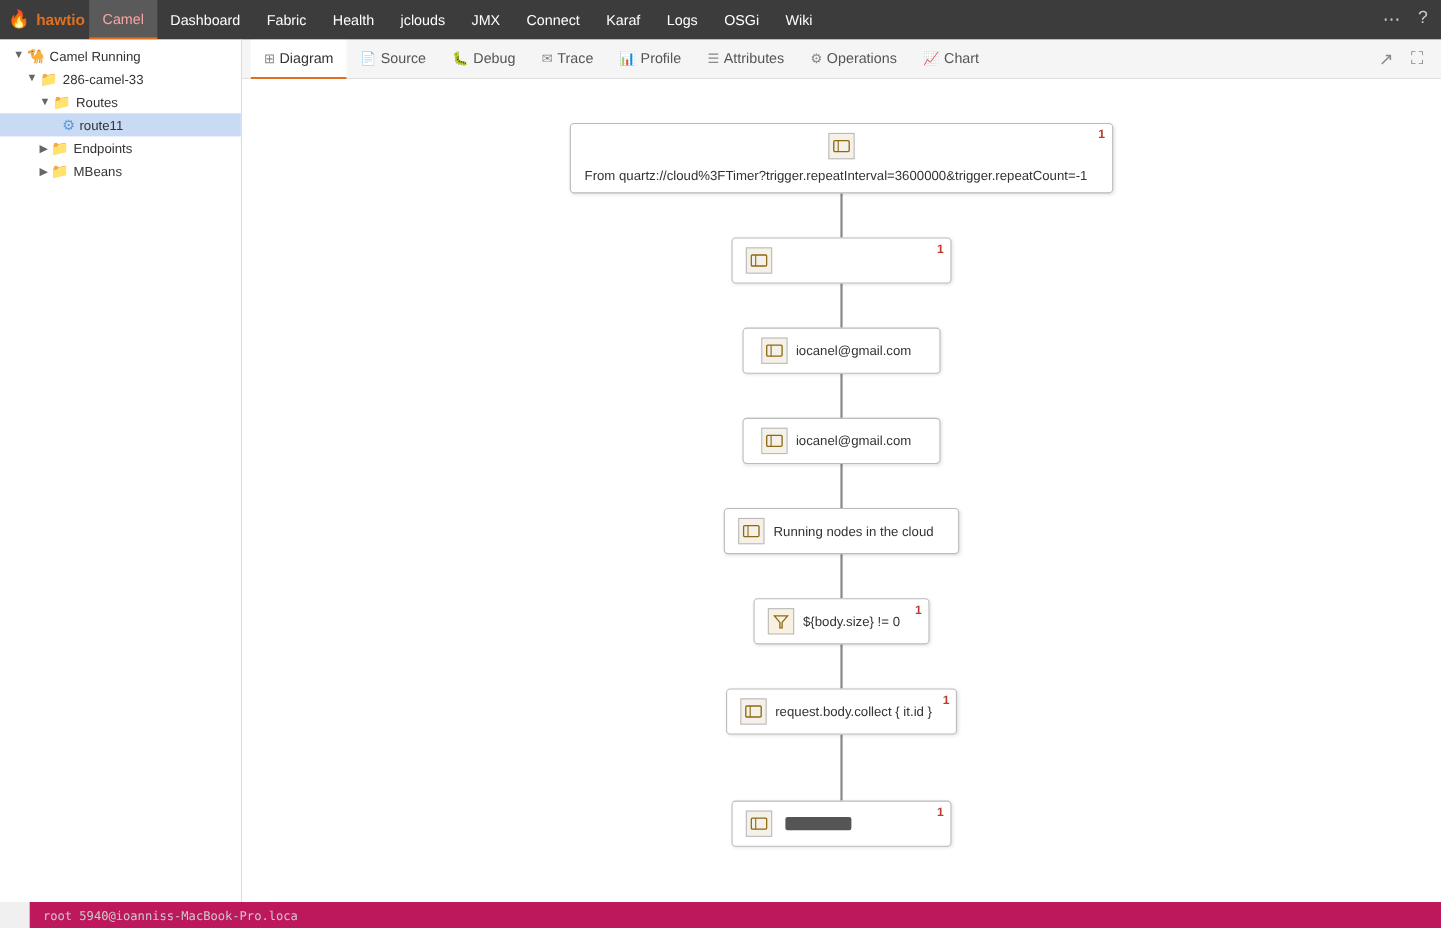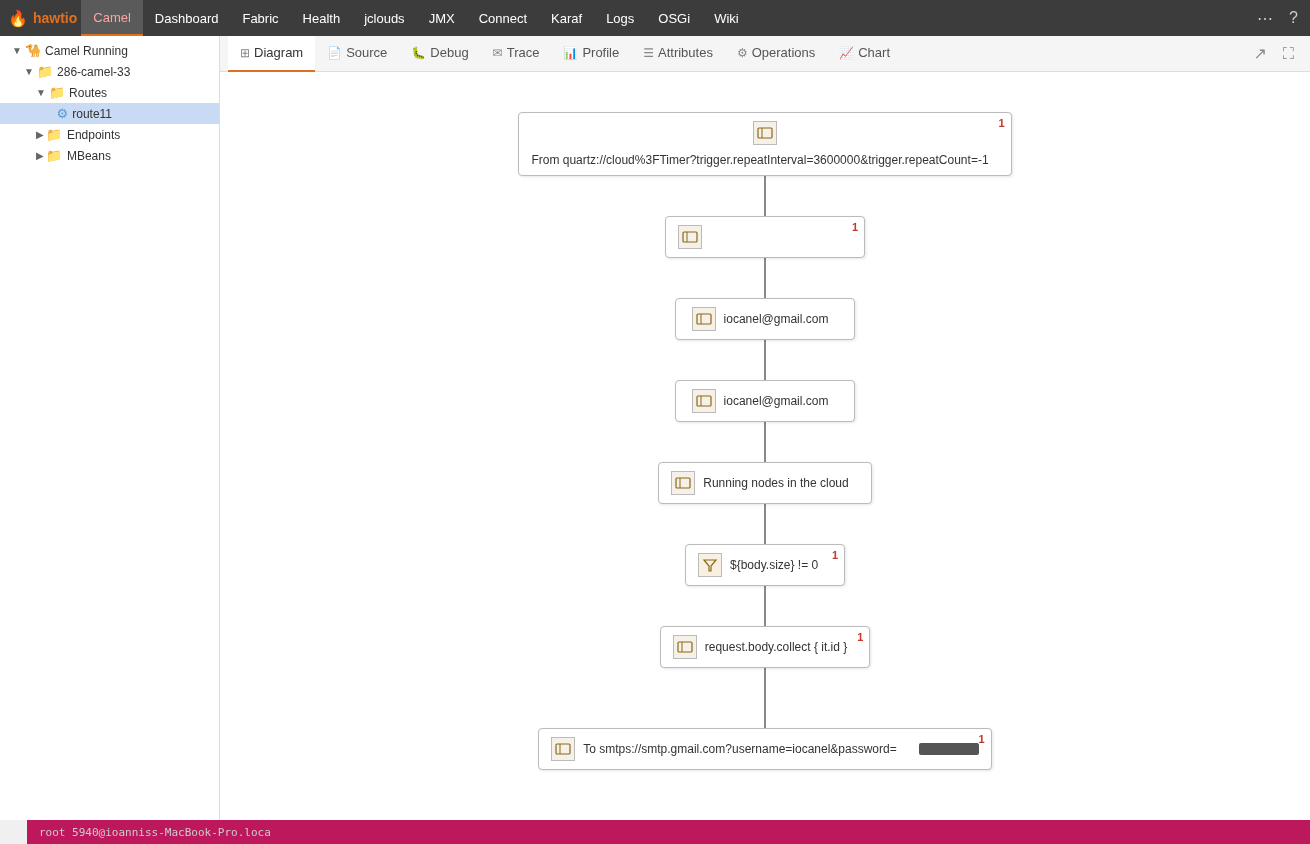--- a/index.html
+++ b/index.html
@@ -263,21 +263,20 @@
         </div>
 
         <div class="node-container">
           <div class="diagram-node node-to" style="max-width:460px;">
             <div class="node-icon-box">
               <svg width="16" height="16" viewBox="0 0 16 16">
                   <rect x="1" y="3" width="14" height="10" rx="1" fill="none" stroke="#8B6914" stroke-width="1.2"></rect>
                   <line x1="5" y1="3" x2="5" y2="13" stroke="#8B6914" stroke-width="1"></line>
                 </svg>
             </div>
-            <span class="node-text" style="overflow:hidden;text-overflow:ellipsis;white-space:nowrap;max-width:350px;">To smtps://smtp.gmail.com?username=iocanel&amp;password=</span>
             <span style="background:#555;color:#555;display:inline-block;width:60px;height:12px;border-radius:2px;margin-left:4px;flex-shrink:0;"></span>
             <span class="node-badge">1</span>
           </div>
         </div>
 
       </div>
     </div>
 
   </div>
 </div>

